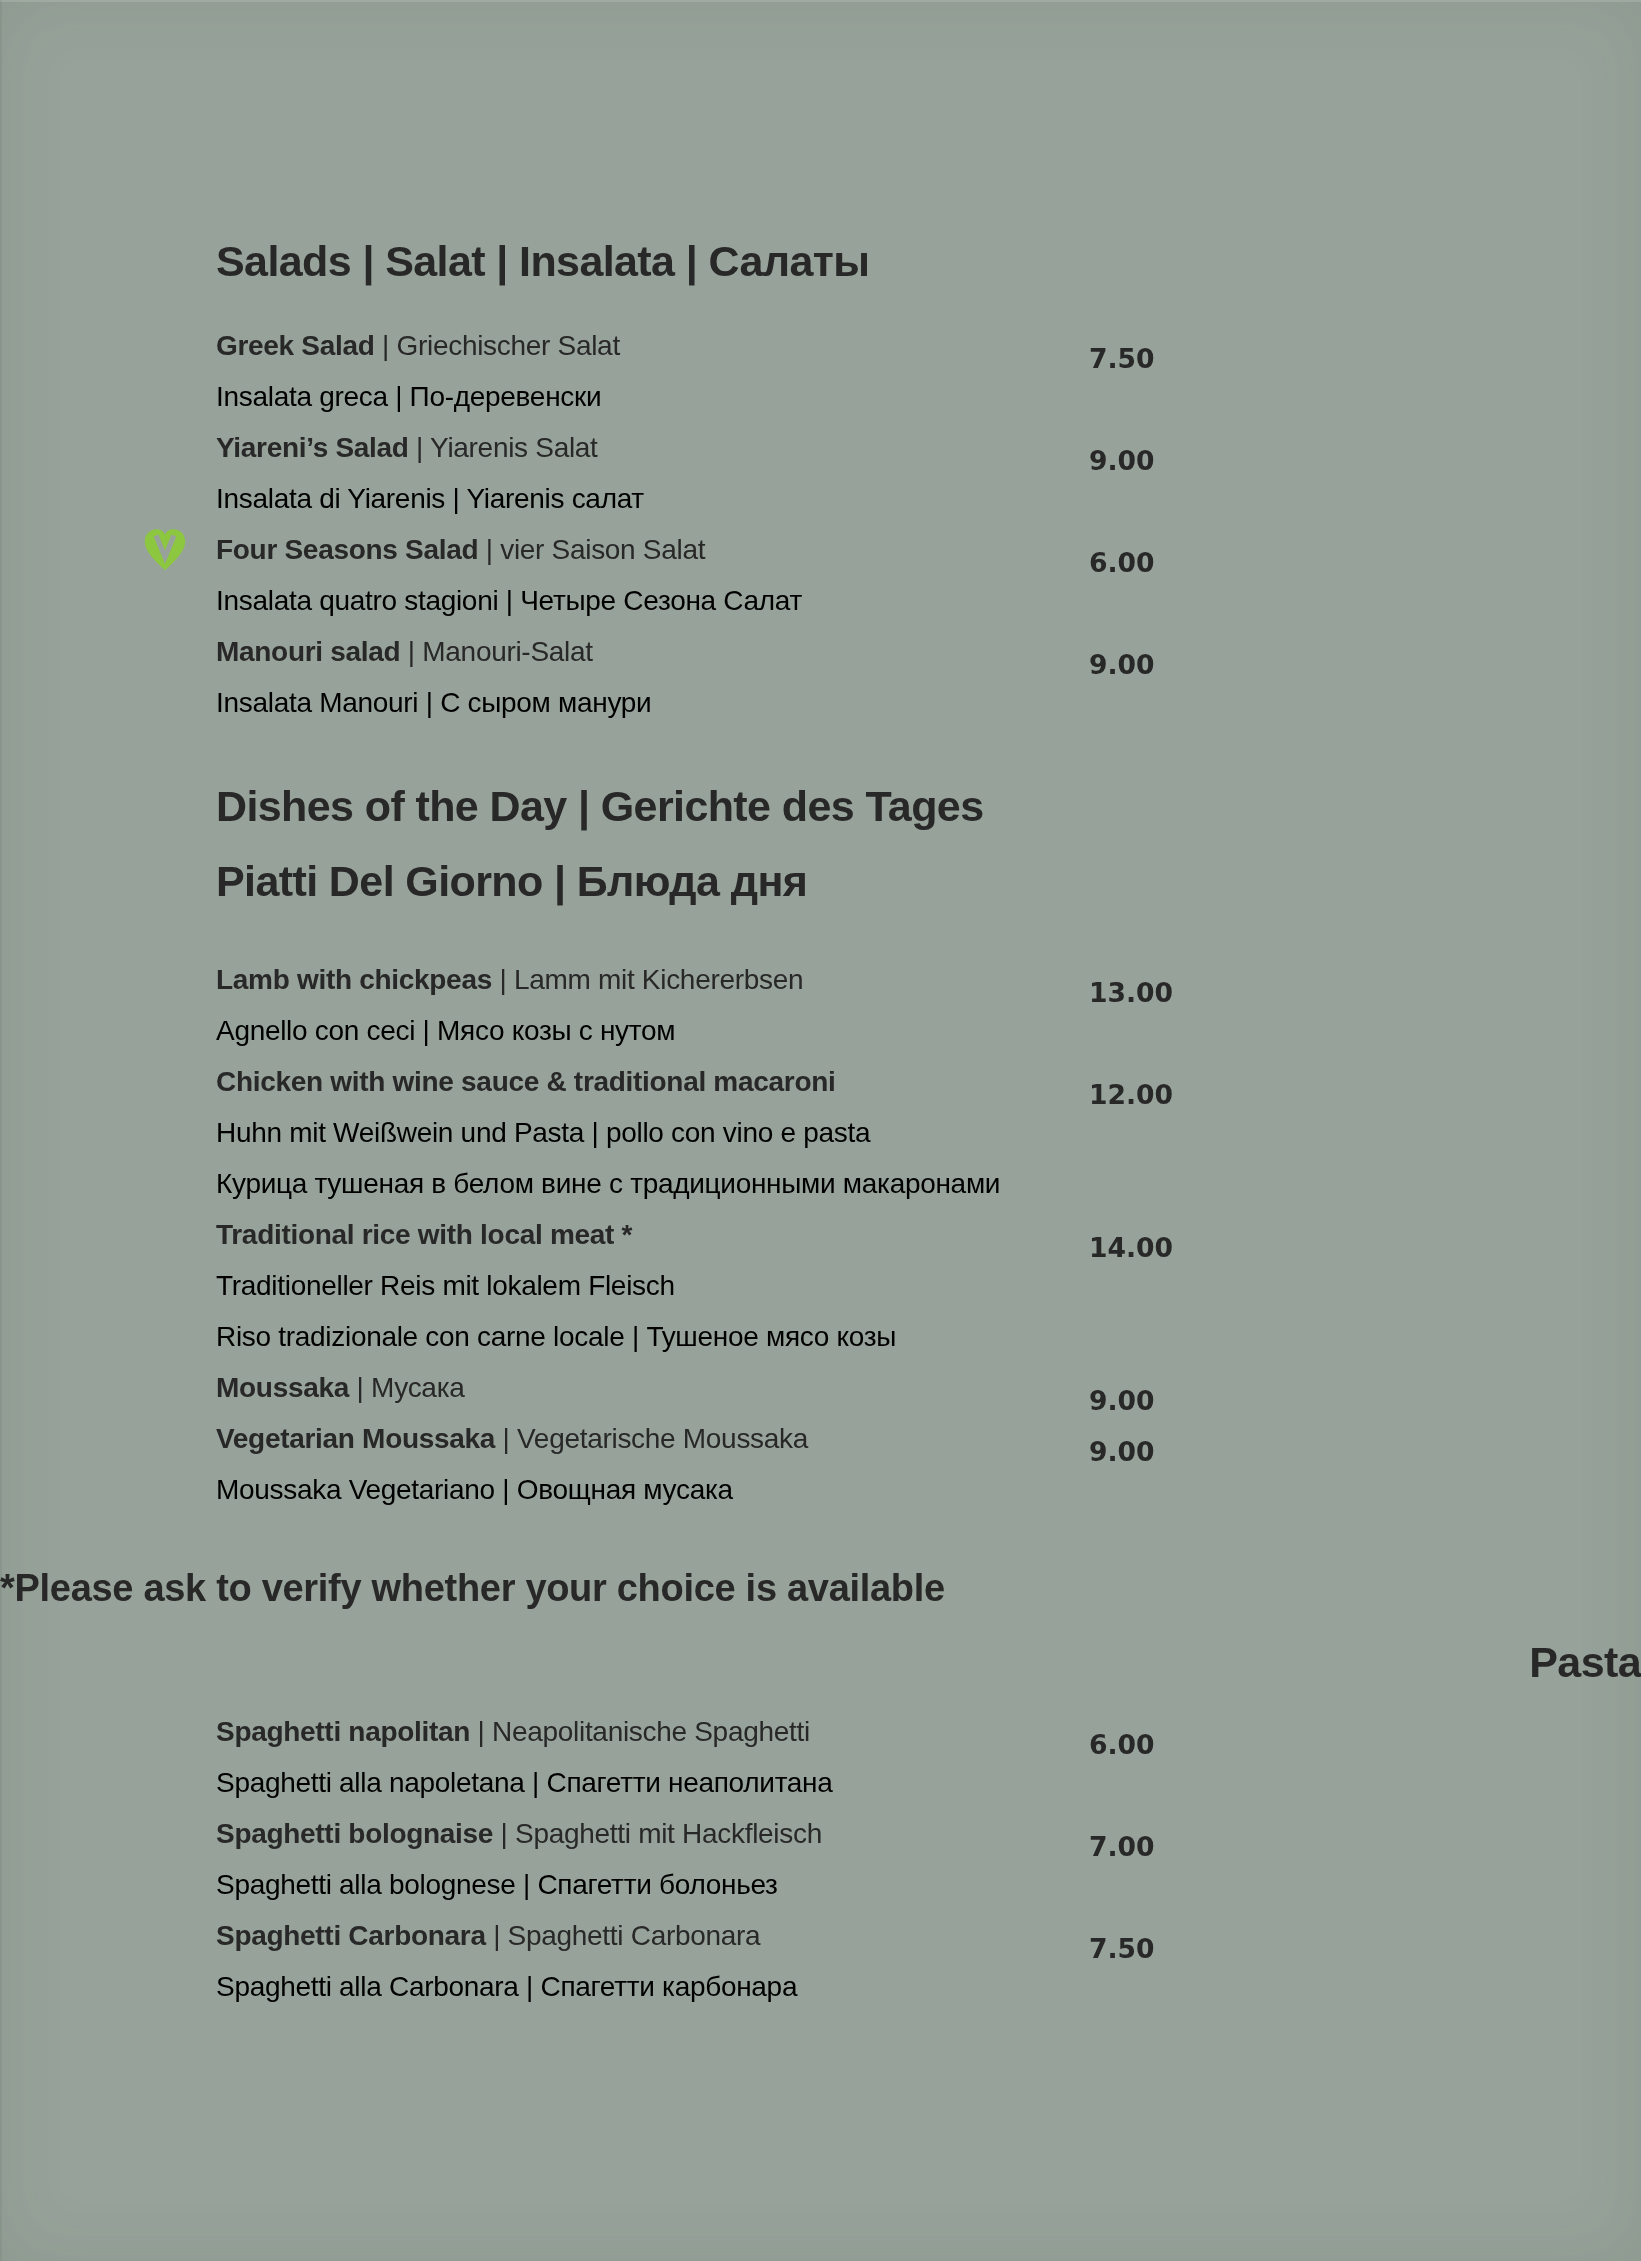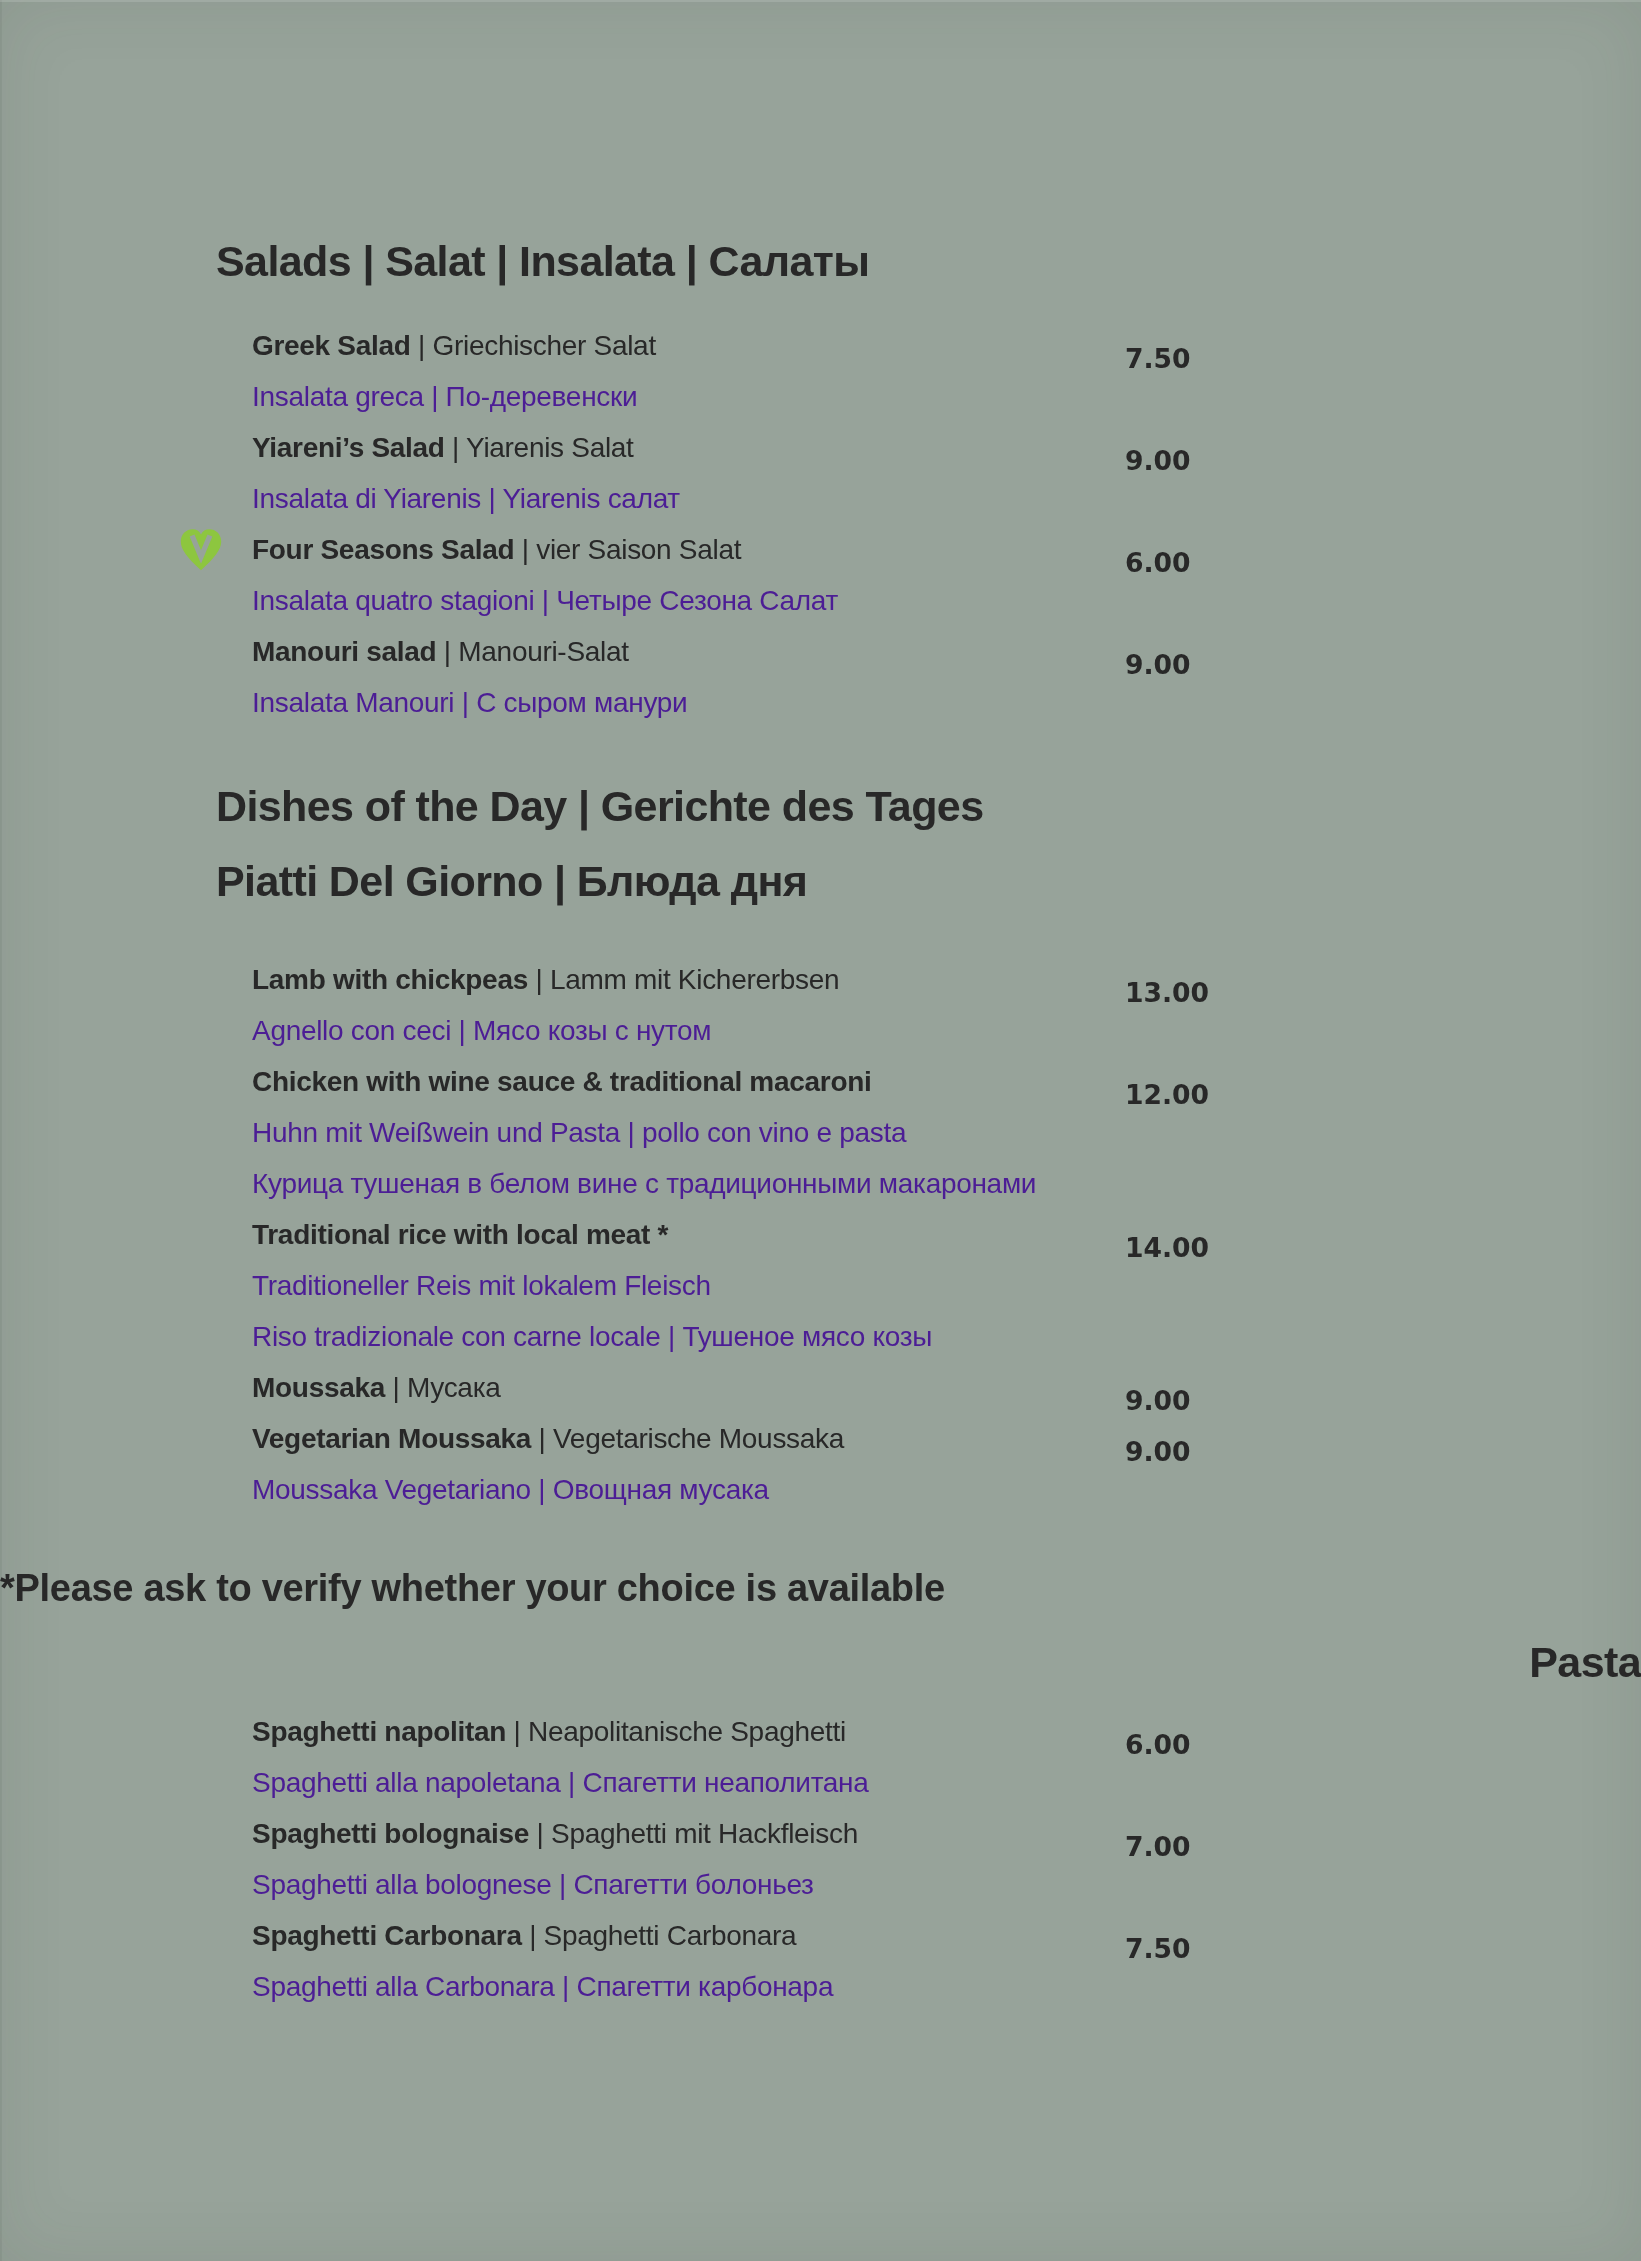--- a/index.html
+++ b/index.html
@@ -32,25 +32,24 @@
   .t-pasta { margin-top: 17.3px; text-align: right; }
   .items { width: 100%; }
   .items-salads { margin-top: 28px; }
   .items-dishes { margin-top: 35px; }
   .items-pasta  { margin-top: 13px; }
   .row {
     position: relative;
     height: 51px; line-height: 51px;
     font-size: 28px;
     white-space: nowrap;
-    margin-left: 36px;
   }
   .row .text { margin-left: 216px; letter-spacing: -0.3px; }
   .row .name { font-weight: bold; letter-spacing: -0.3px; }
-  .row.sub .text { color: #4c1d95; }
+  .row.sub .text { color: #000000; }
   .price {
     position: absolute;
     left: 1089px; top: 13px;
     font-family: "DejaVu Sans", sans-serif;
     font-weight: bold;
     font-size: 26.6px;
     letter-spacing: 0;
   }
   .footnote-row {
     margin-top: 48px;

